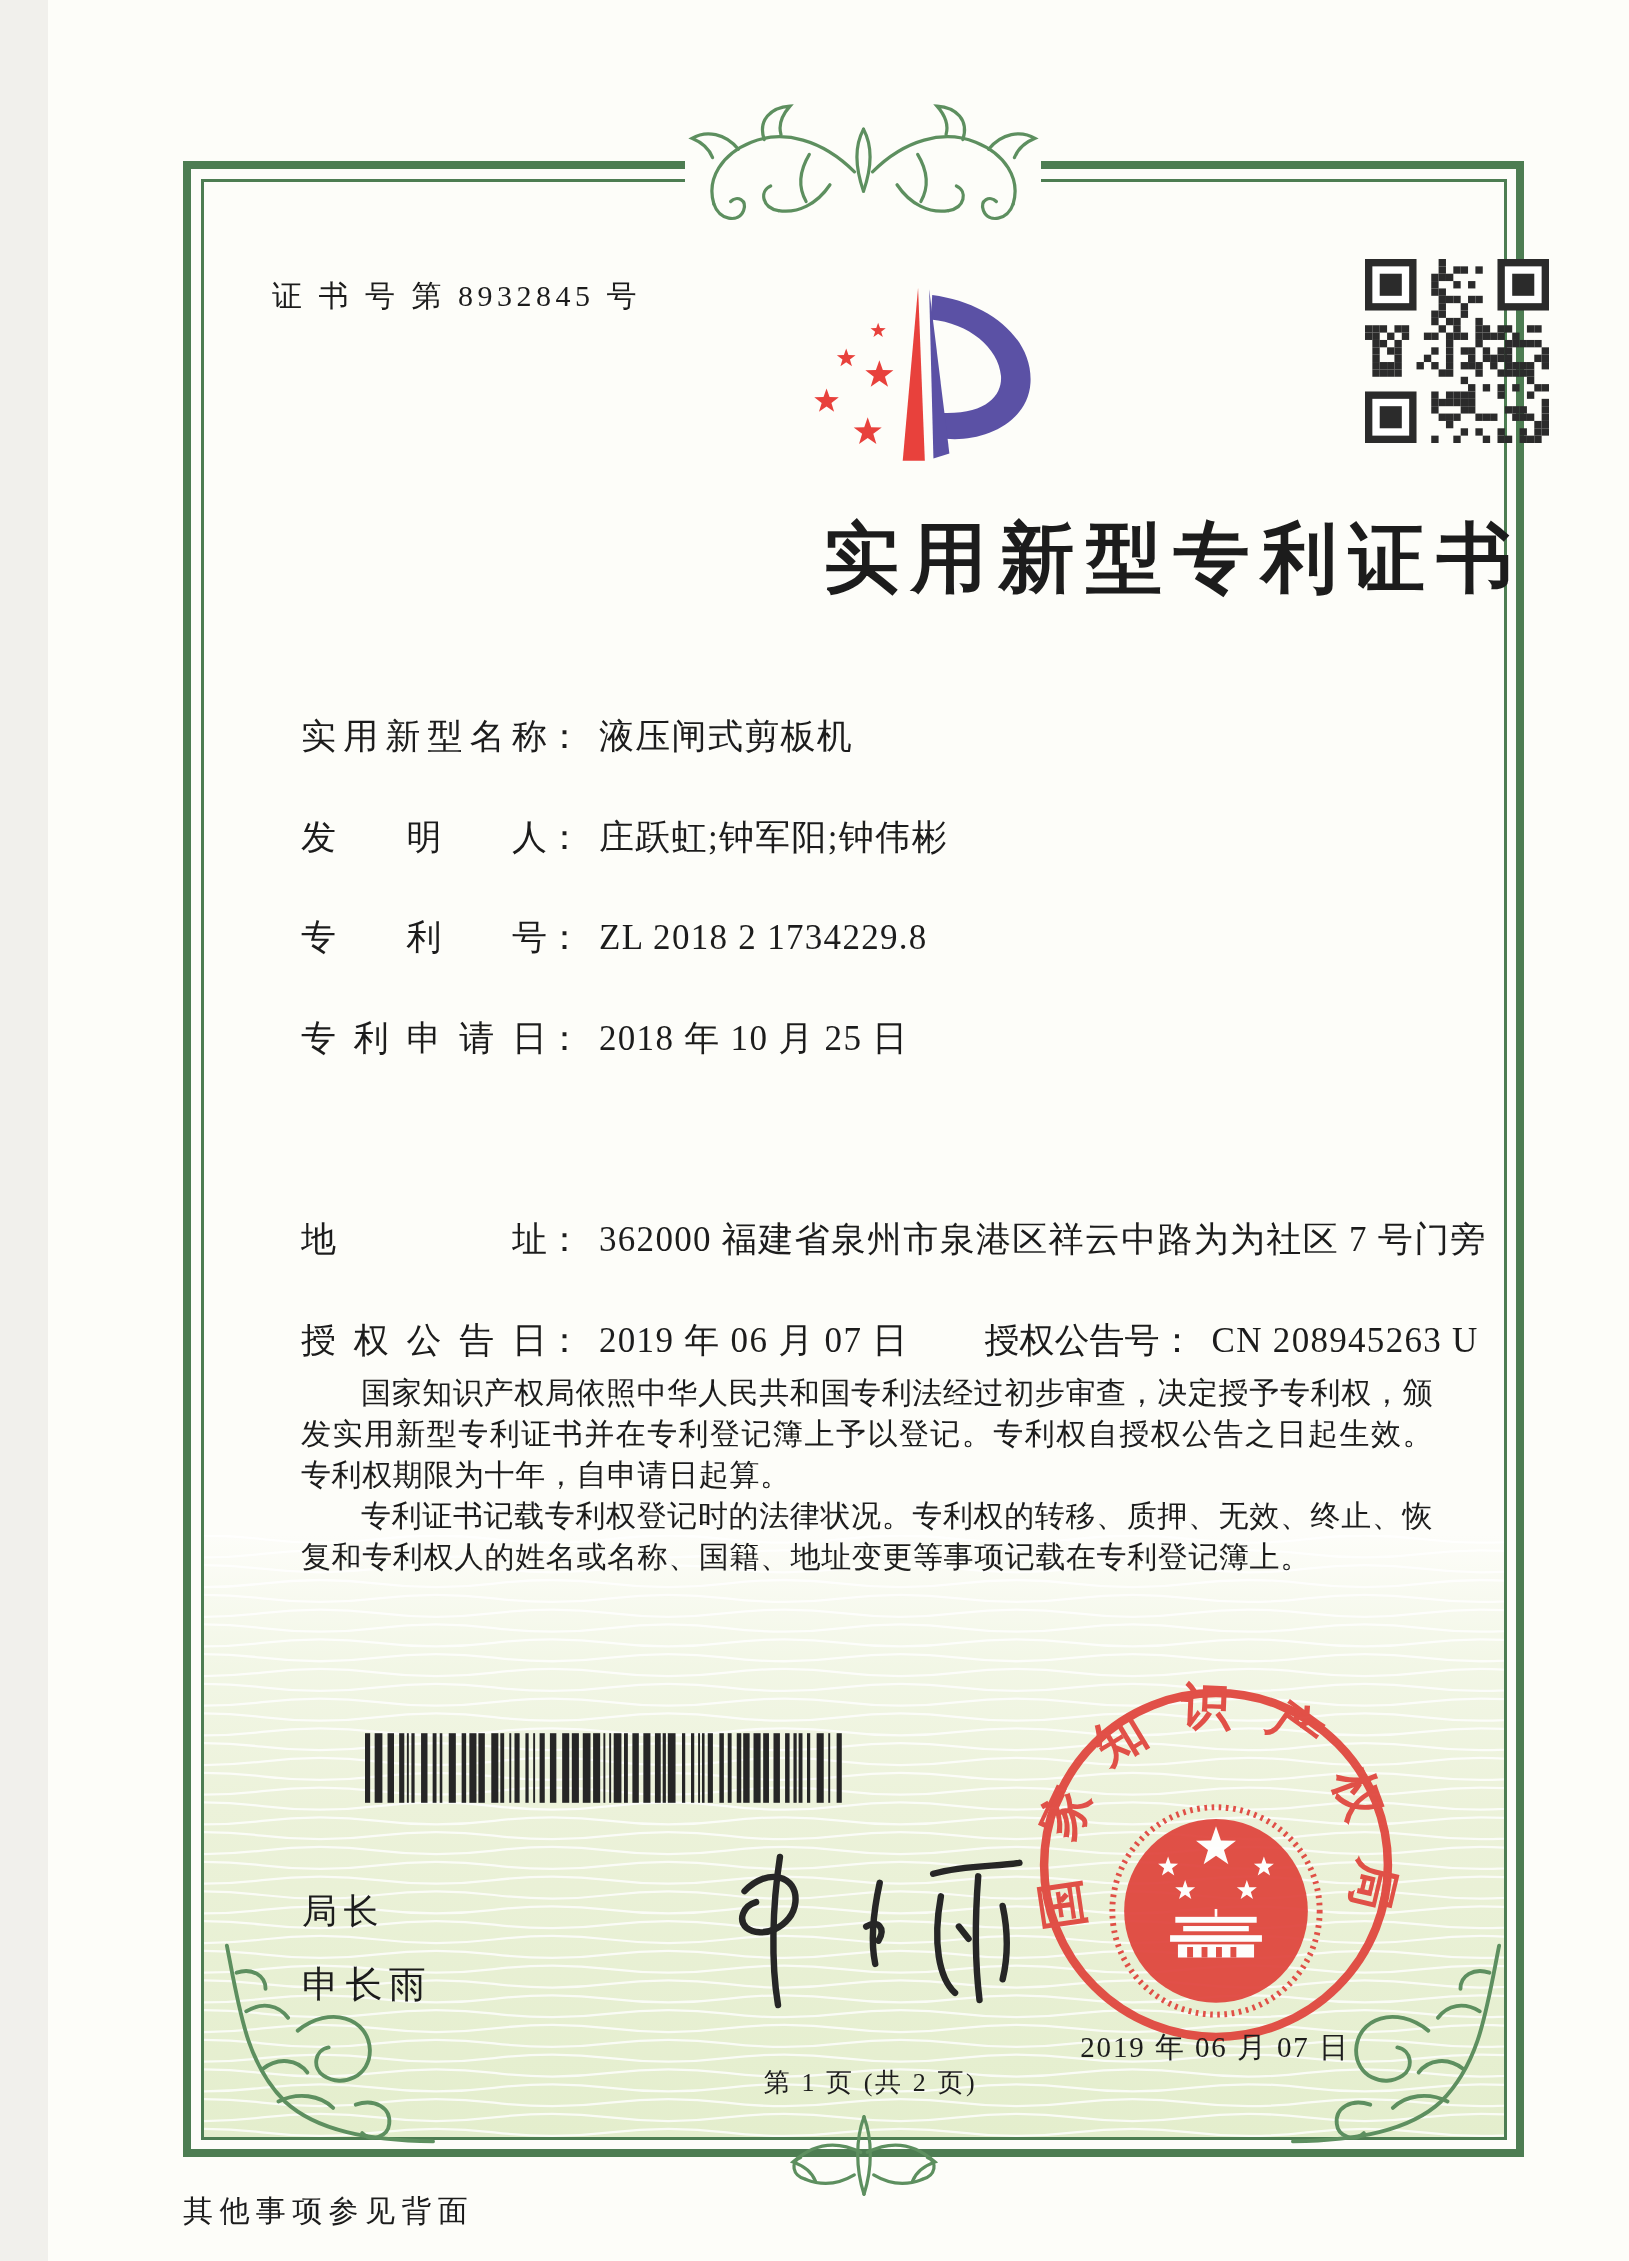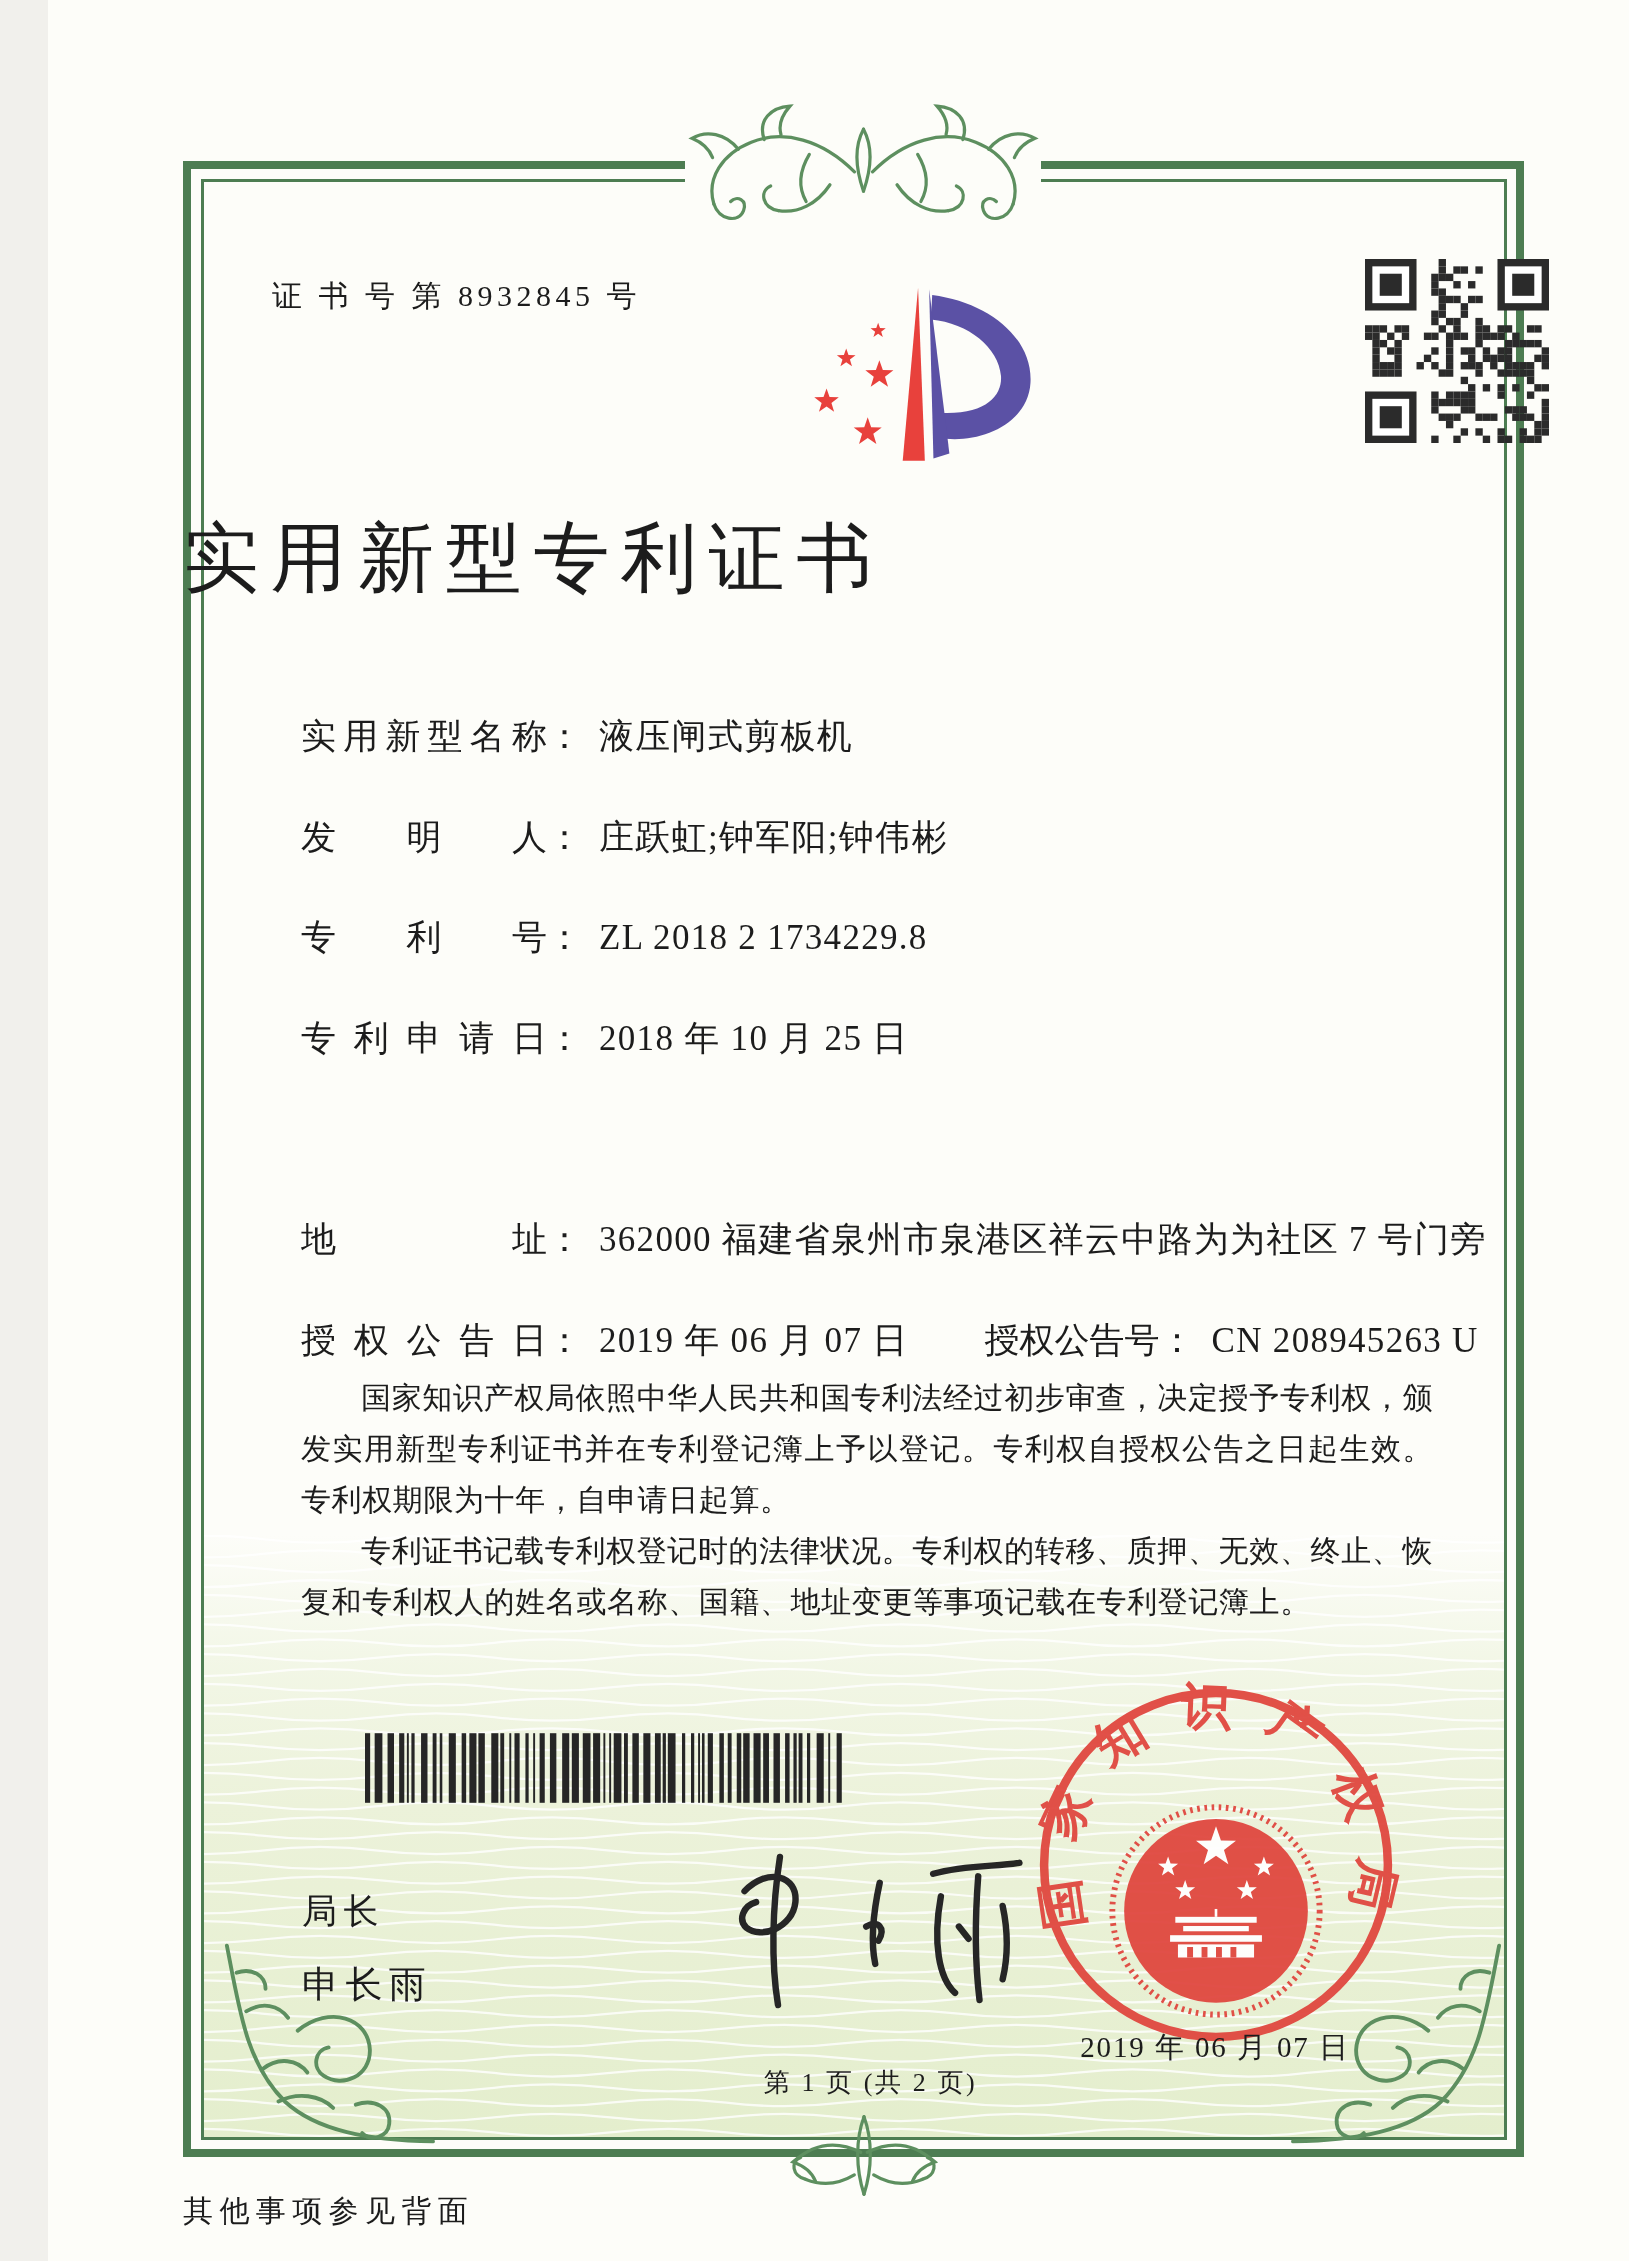--- a/index.html
+++ b/index.html
@@ -11,27 +11,27 @@
   
   #frame-outer{left:135px;top:161px;width:1341px;height:1996px;border:8.4px solid #4d7d52;box-sizing:border-box;z-index:2;}
   #frame-inner{left:153px;top:179px;width:1306px;height:1961px;border:3.2px solid #4d7d52;box-sizing:border-box;z-index:2;}
   #top-orn-mask{left:637px;top:155px;width:356px;height:34px;background:#fdfdf9;z-index:3;}
   .orn{z-index:4;}
   
   #band{left:156px;top:1535px;width:1300px;height:602px;overflow:hidden;z-index:1;
         background:linear-gradient(180deg, rgba(233,241,214,0) 0%, rgba(233,241,214,.55) 22%, #ecf2da 45%, #e4eecd 100%);}
   
   #cert-no{left:224px;top:276px;font-size:30px;letter-spacing:4.5px;z-index:5;}
-  #title{left:135px;top:508px;width:1341px;text-align:left;font-size:76px;font-weight:400;letter-spacing:11.6px;z-index:5;}
+  #title{left:135px;top:508px;width:1341px;text-align:right;font-size:76px;font-weight:700;letter-spacing:11.6px;z-index:5;}
   .field{left:253px;width:1225px;font-size:35px;white-space:nowrap;z-index:5;}
   .flabel{display:inline-block;width:246px;text-align:justify;text-align-last:justify;vertical-align:bottom;}
   .fcolon{margin-right:17px;}
   .fvalue{letter-spacing:1.3px;}
   .pair2{margin-left:76px;}
-  #body-text{left:253px;top:1372px;width:1132px;font-size:30px;line-height:51px;text-align:justify;letter-spacing:0.6px;z-index:5;}
+  #body-text{left:253px;top:1372px;width:1132px;font-size:30px;line-height:41px;text-align:justify;letter-spacing:0.6px;z-index:5;}
   #body-text p{margin:0;text-indent:2em;}
   #signer-title{left:254px;top:1888px;font-size:35px;letter-spacing:6.4px;z-index:5;}
   #signer-name{left:254px;top:1960px;font-size:37px;letter-spacing:6.4px;z-index:5;text-align:right;}
   #seal-date{left:980px;top:2028px;width:374px;text-align:center;font-size:29px;letter-spacing:1.9px;z-index:6;}
   #page-indicator{left:135px;top:2065px;width:1375px;text-align:center;font-size:26px;letter-spacing:2.6px;z-index:5;}
   #back-note{left:135px;top:2191px;width:1341px;font-size:30px;letter-spacing:6.4px;z-index:5;}
   #qr{left:1317px;top:259px;z-index:5;}
   #logo{left:738px;top:253px;z-index:5;}
   #barcode{left:317px;top:1733px;z-index:5;}
   #signature{left:635px;top:1830px;z-index:5;}

